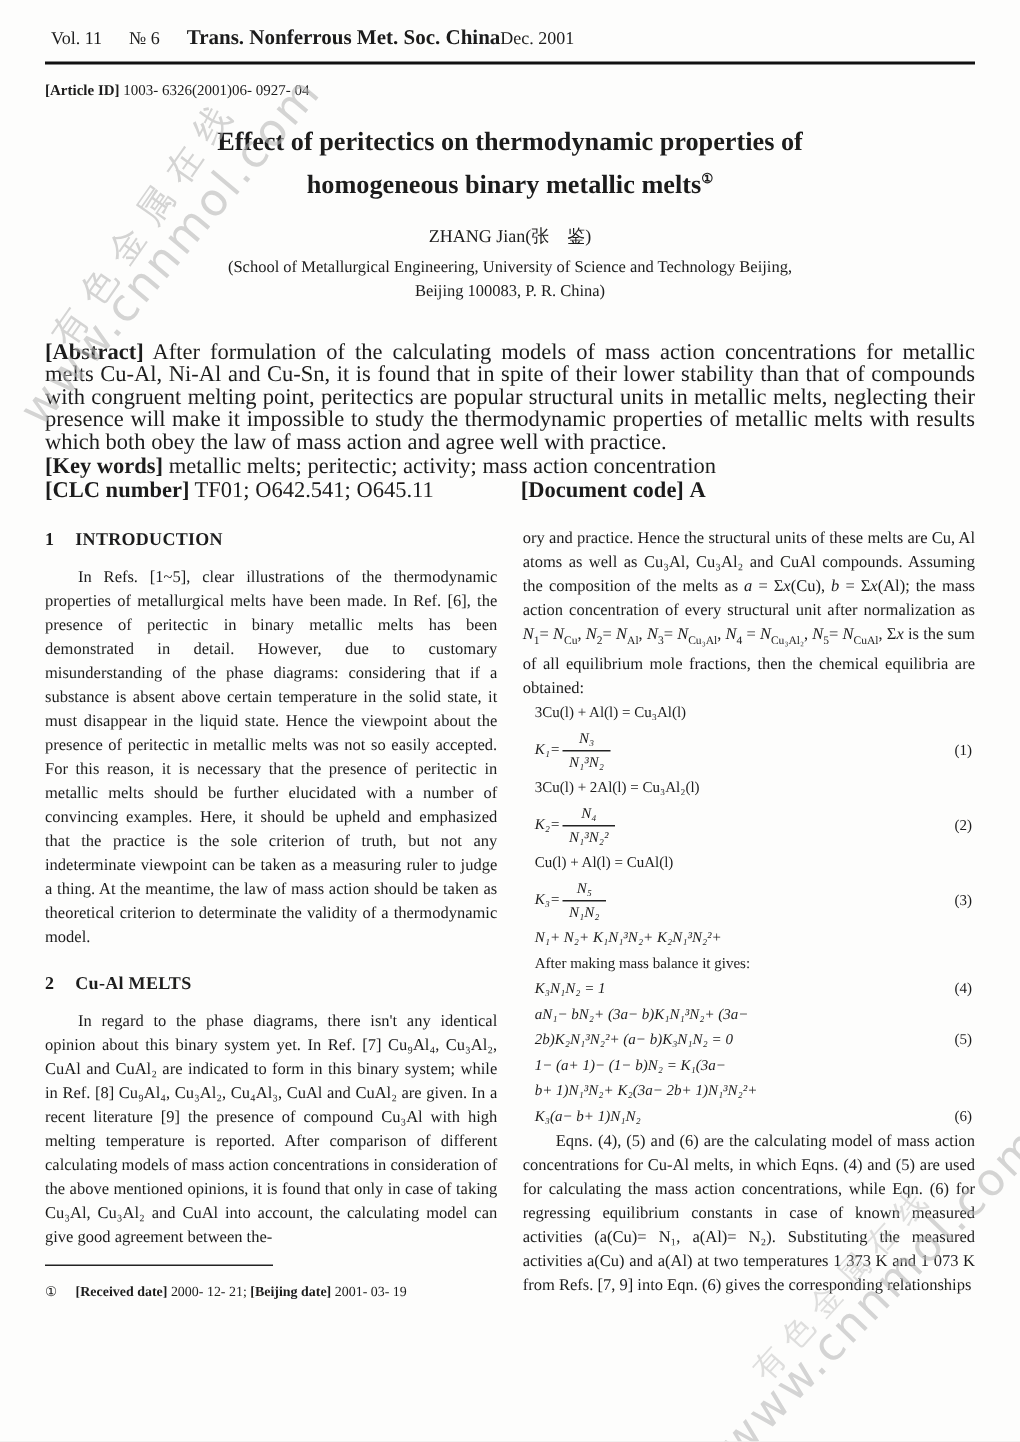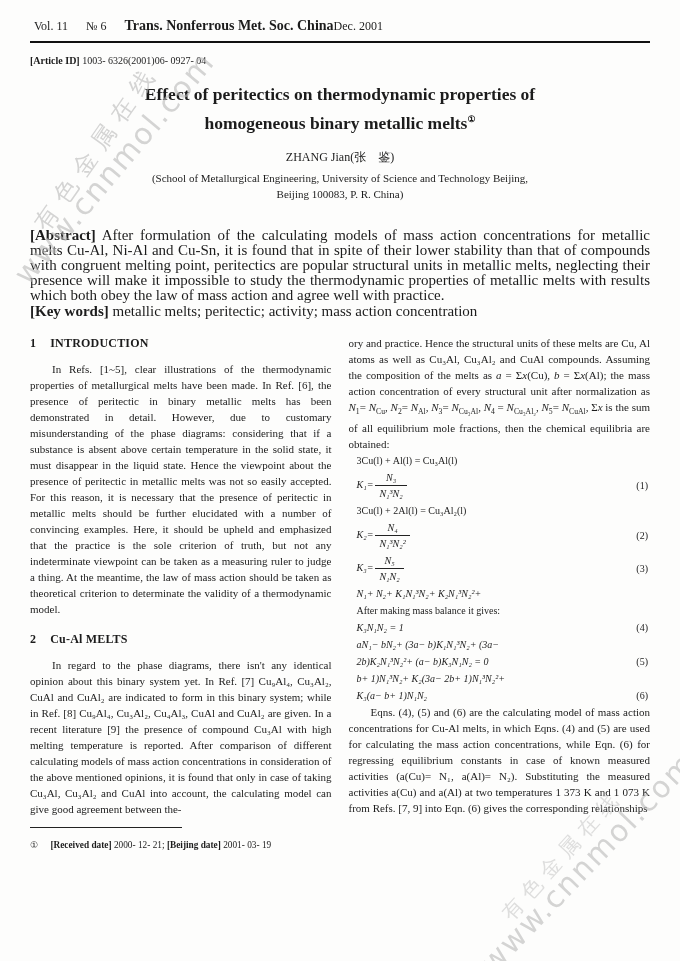--- a/index.html
+++ b/index.html
@@ -107,20 +107,30 @@
 
     <div class="front-matter">
       <div class="row">
         <span class="blabel">[Abstract]</span>
         <span>After formulation of the calculating models of mass action concentrations for metallic melts Cu-Al, Ni-Al and Cu-Sn, it is found that in spite of their lower stability than that of compounds with congruent melting point, peritectics are popular structural units in metallic melts, neglecting their presence will make it impossible to study the thermodynamic properties of metallic melts with results which both obey the law of mass action and agree well with practice.</span>
       </div>
       <div class="row">
         <span class="blabel">[Key words]</span>
         <span>metallic melts; peritectic; activity; mass action concentration</span>
       </div>
+      <div class="row clc-row">
+        <span>
+          <span class="blabel">[CLC number]</span>
+          <span>TF01; O642.541; O645.11</span>
+        </span>
+        <span class="doc-part">
+          <span class="blabel">[Document code]</span>
+          <span class="blabel">A</span>
+        </span>
+      </div>
     </div>
 
     <div class="columns">
 
       <div class="col">
         <h2 class="sec">
           <span class="secnum">1</span><span>INTRODUCTION</span>
         </h2>
         <p class="para indent">In Refs. [1~5], clear illustrations of the thermodynamic properties of metallurgical melts have been made. In Ref. [6], the presence of peritectic in binary metallic melts has been demonstrated in detail. However, due to customary misunderstanding of the phase diagrams: considering that if a substance is absent above certain temperature in the solid state, it must disappear in the liquid state. Hence the viewpoint about the presence of peritectic in metallic melts was not so easily accepted. For this reason, it is necessary that the presence of peritectic in metallic melts should be further elucidated with a number of convincing examples. Here, it should be upheld and emphasized that the practice is the sole criterion of truth, but not any indeterminate viewpoint can be taken as a measuring ruler to judge a thing. At the meantime, the law of mass action should be taken as theoretical criterion to determinate the validity of a thermodynamic model.</p>
 
@@ -152,20 +162,21 @@
           </div>
 
           <div class="eq-line">3Cu(l) + 2Al(l) = Cu₃Al₂(l)</div>
           <div class="eq-flex">
             <span>
               <span class="var">K₂=</span><span class="frac var"><span class="fnum">N₄</span><span class="fden">N₁³N₂²</span></span>
             </span>
             <span class="eqnum">(2)</span>
           </div>
 
+          <div class="eq-line">Cu(l) + Al(l) = CuAl(l)</div>
           <div class="eq-flex">
             <span>
               <span class="var">K₃=</span><span class="frac var"><span class="fnum">N₅</span><span class="fden">N₁N₂</span></span>
             </span>
             <span class="eqnum">(3)</span>
           </div>
 
           <div class="eq-line var">N₁+ N₂+ K₁N₁³N₂+ K₂N₁³N₂²+</div>
 
           <div class="eq-line">After making mass balance it gives:</div>
@@ -173,20 +184,21 @@
             <span class="var">K₃N₁N₂ = 1</span>
             <span class="eqnum">(4)</span>
           </div>
 
           <div class="eq-line var">aN₁− bN₂+ (3a− b)K₁N₁³N₂+ (3a−</div>
           <div class="eq-line withnum">
             <span class="var">2b)K₂N₁³N₂²+ (a− b)K₃N₁N₂ = 0</span>
             <span class="eqnum">(5)</span>
           </div>
 
+          <div class="eq-line var">1− (a+ 1)− (1− b)N₂ = K₁(3a−</div>
           <div class="eq-line var">b+ 1)N₁³N₂+ K₂(3a− 2b+ 1)N₁³N₂²+</div>
           <div class="eq-line withnum">
             <span class="var">K₃(a− b+ 1)N₁N₂</span>
             <span class="eqnum">(6)</span>
           </div>
         </div>
 
         <p class="para indent">Eqns. (4), (5) and (6) are the calculating model of mass action concentrations for Cu-Al melts, in which Eqns. (4) and (5) are used for calculating the mass action concentrations, while Eqn. (6) for regressing equilibrium constants in case of known measured activities (a(Cu)= N₁, a(Al)= N₂). Substituting the measured activities a(Cu) and a(Al) at two temperatures 1 373 K and 1 073 K from Refs. [7, 9] into Eqn. (6) gives the corresponding relationships</p>
       </div>
     </div>

